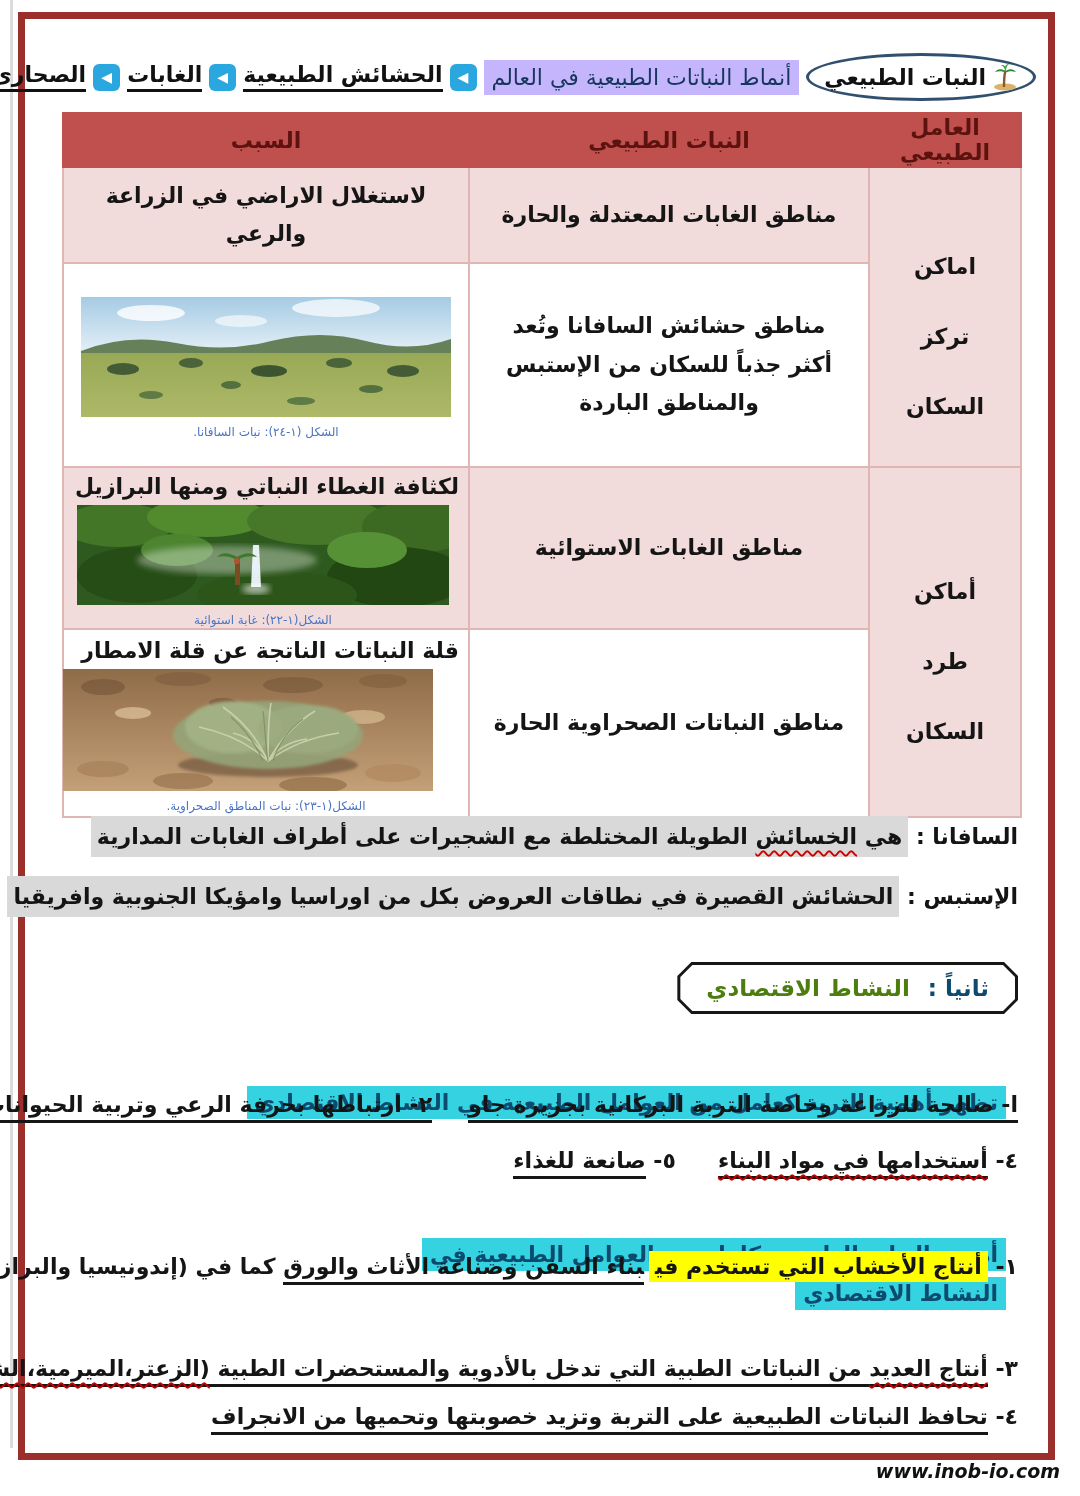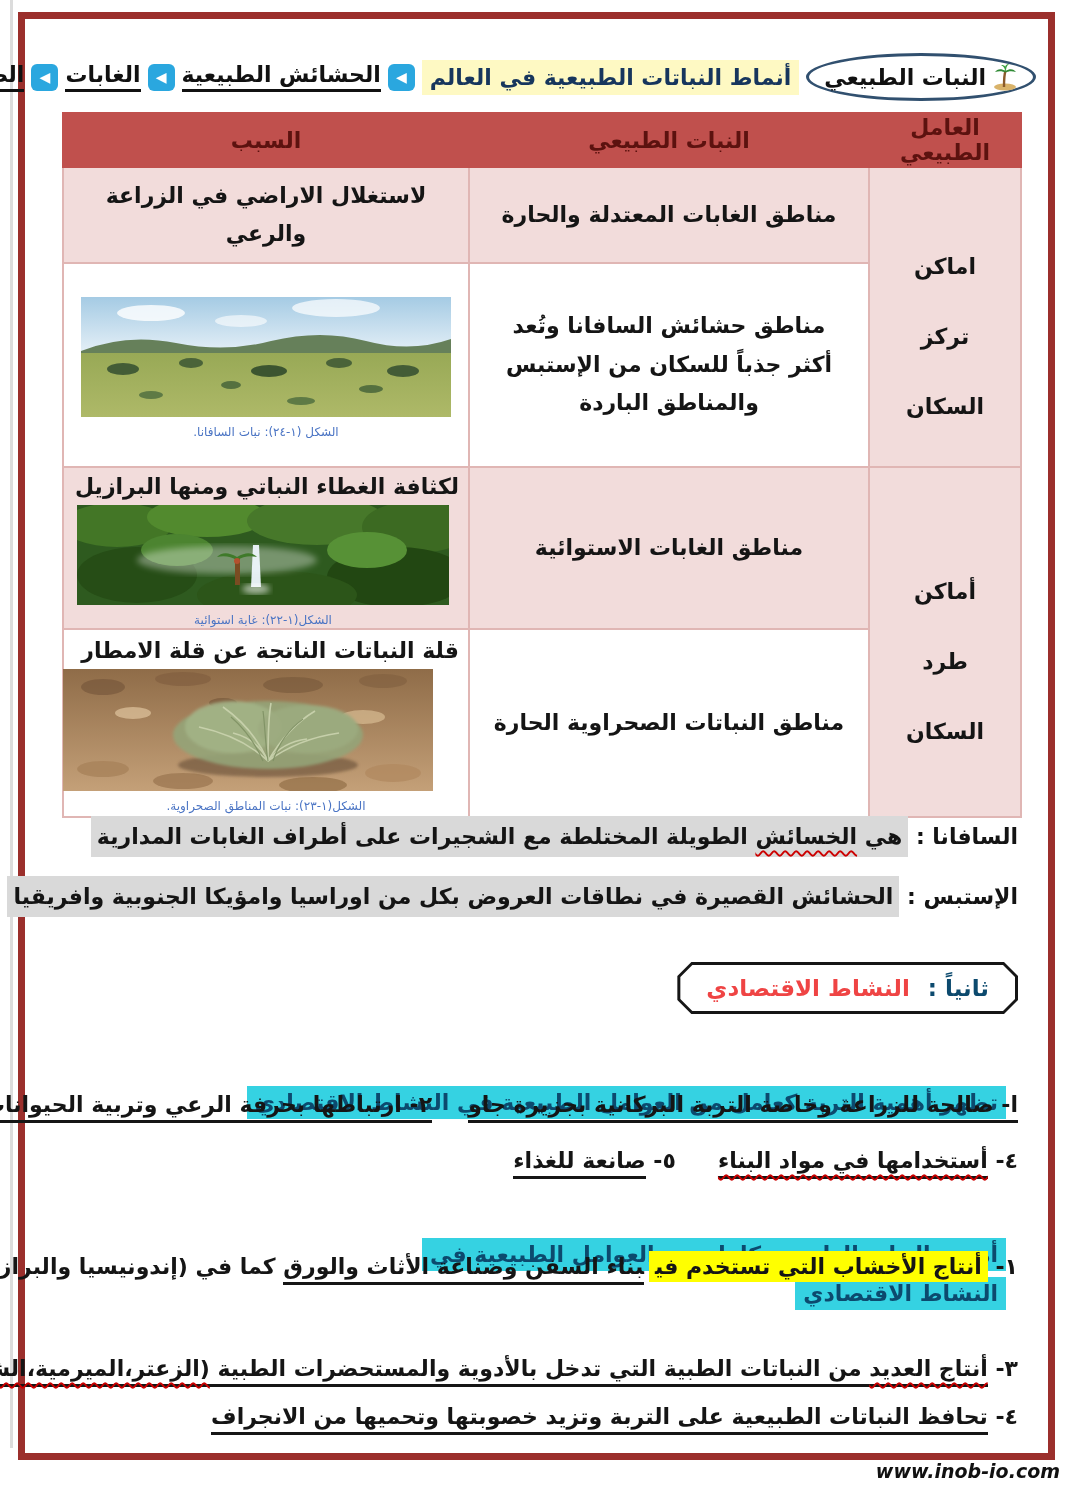--- a/index.html
+++ b/index.html
@@ -5,21 +5,21 @@
   html,body{margin:0;padding:0;background:#ffffff;}
   body{font-family:"DejaVu Sans","Liberation Sans",sans-serif;}
   .page{position:relative;width:1080px;height:1496px;background:#fff;overflow:hidden;direction:rtl;}
   .scan-line{position:absolute;left:10px;top:0;width:3px;height:1448px;background:#dcdcdc;}
   .frame{position:absolute;left:18px;top:12px;width:1023px;height:1434px;border:7px solid #9b2f2c;}
 
   
   .titlebar{position:absolute;top:48px;right:44px;height:58px;display:flex;align-items:center;gap:7px;direction:rtl;}
   .ellipse{display:flex;align-items:center;gap:6px;border:3px solid #31506f;border-radius:50%;padding:7px 15px;background:#fff;}
   .ellipse .t{font-weight:bold;font-size:22px;color:#111;white-space:nowrap;}
-  .chip-cyan{background:#fef9c3;color:#17365d;font-weight:bold;font-size:22px;padding:5px 8px;white-space:nowrap;}
+  .chip-cyan{background:#c4b5fd;color:#17365d;font-weight:normal;font-size:22px;padding:5px 8px;white-space:nowrap;}
   .arrowbtn{width:27px;height:27px;border-radius:6px;background:#2aa7df;color:#fff;display:flex;align-items:center;justify-content:center;font-size:14px;flex:0 0 auto;}
   .crumb{font-weight:bold;font-size:22px;color:#111;border-bottom:3px solid #111;padding-bottom:2px;white-space:nowrap;}
 
   
   table.veg{position:absolute;top:112px;left:62px;width:958px;border-collapse:collapse;table-layout:fixed;direction:rtl;}
   table.veg th{background:#c0504d;color:#5c120f;font-size:22px;font-weight:bold;height:44px;border:2px solid #c0504d;}
   table.veg td{border:2px solid #e0b6b4;vertical-align:middle;text-align:center;font-size:22px;font-weight:bold;color:#151515;}
   td.pink{background:#f2dcdb;}
   td.factor{vertical-align:top;}
   .factor-words{display:flex;flex-direction:column;gap:45px;padding-top:38px;align-items:center;}
@@ -30,21 +30,21 @@
 
   
   .defline{position:absolute;right:62px;white-space:nowrap;font-size:22px;font-weight:bold;color:#141414;direction:rtl;}
   .grayhl{background:#d9d9d9;padding:8px 6px;}
   .wavy{text-decoration:underline;text-decoration-style:wavy;text-decoration-color:#cc0000;text-decoration-thickness:1.5px;text-underline-offset:6px;}
 
   
   .octo-outer{position:absolute;top:962px;right:62px;background:#161616;clip-path:polygon(14px 0,calc(100% - 14px) 0,100% 14px,100% calc(100% - 14px),calc(100% - 14px) 100%,14px 100%,0 calc(100% - 14px),0 14px);padding:3px;}
   .octo-inner{background:#fff;clip-path:polygon(12px 0,calc(100% - 12px) 0,100% 12px,100% calc(100% - 12px),calc(100% - 12px) 100%,12px 100%,0 calc(100% - 12px),0 12px);padding:10px 26px;white-space:nowrap;font-size:23px;font-weight:bold;}
   .lbl-navy{color:#0c4a6e;}
-  .ttl-purple{color:#ef4444;margin-right:10px;}
+  .ttl-purple{color:#4d7c0f;margin-right:10px;}
 
   .cyanline{position:absolute;right:74px;direction:rtl;font-size:22px;font-weight:bold;color:#0c4a6e;text-align:right;margin-top:44px;}
   .cyanline .hl{background:#35d2e2;padding:4px 8px;box-decoration-break:clone;-webkit-box-decoration-break:clone;line-height:1.75;}
 
   .ptsrow{position:absolute;right:62px;display:flex;direction:rtl;gap:36px;font-size:22px;font-weight:bold;color:#151515;white-space:nowrap;}
   .u{border-bottom:3px solid #161616;padding-bottom:3px;}
 
   .vitem{position:absolute;right:62px;direction:rtl;font-size:22px;font-weight:bold;color:#151515;white-space:nowrap;}
   .chip-yellow{background:#ffff00;padding:3px 6px;margin-left:5px;}
 

